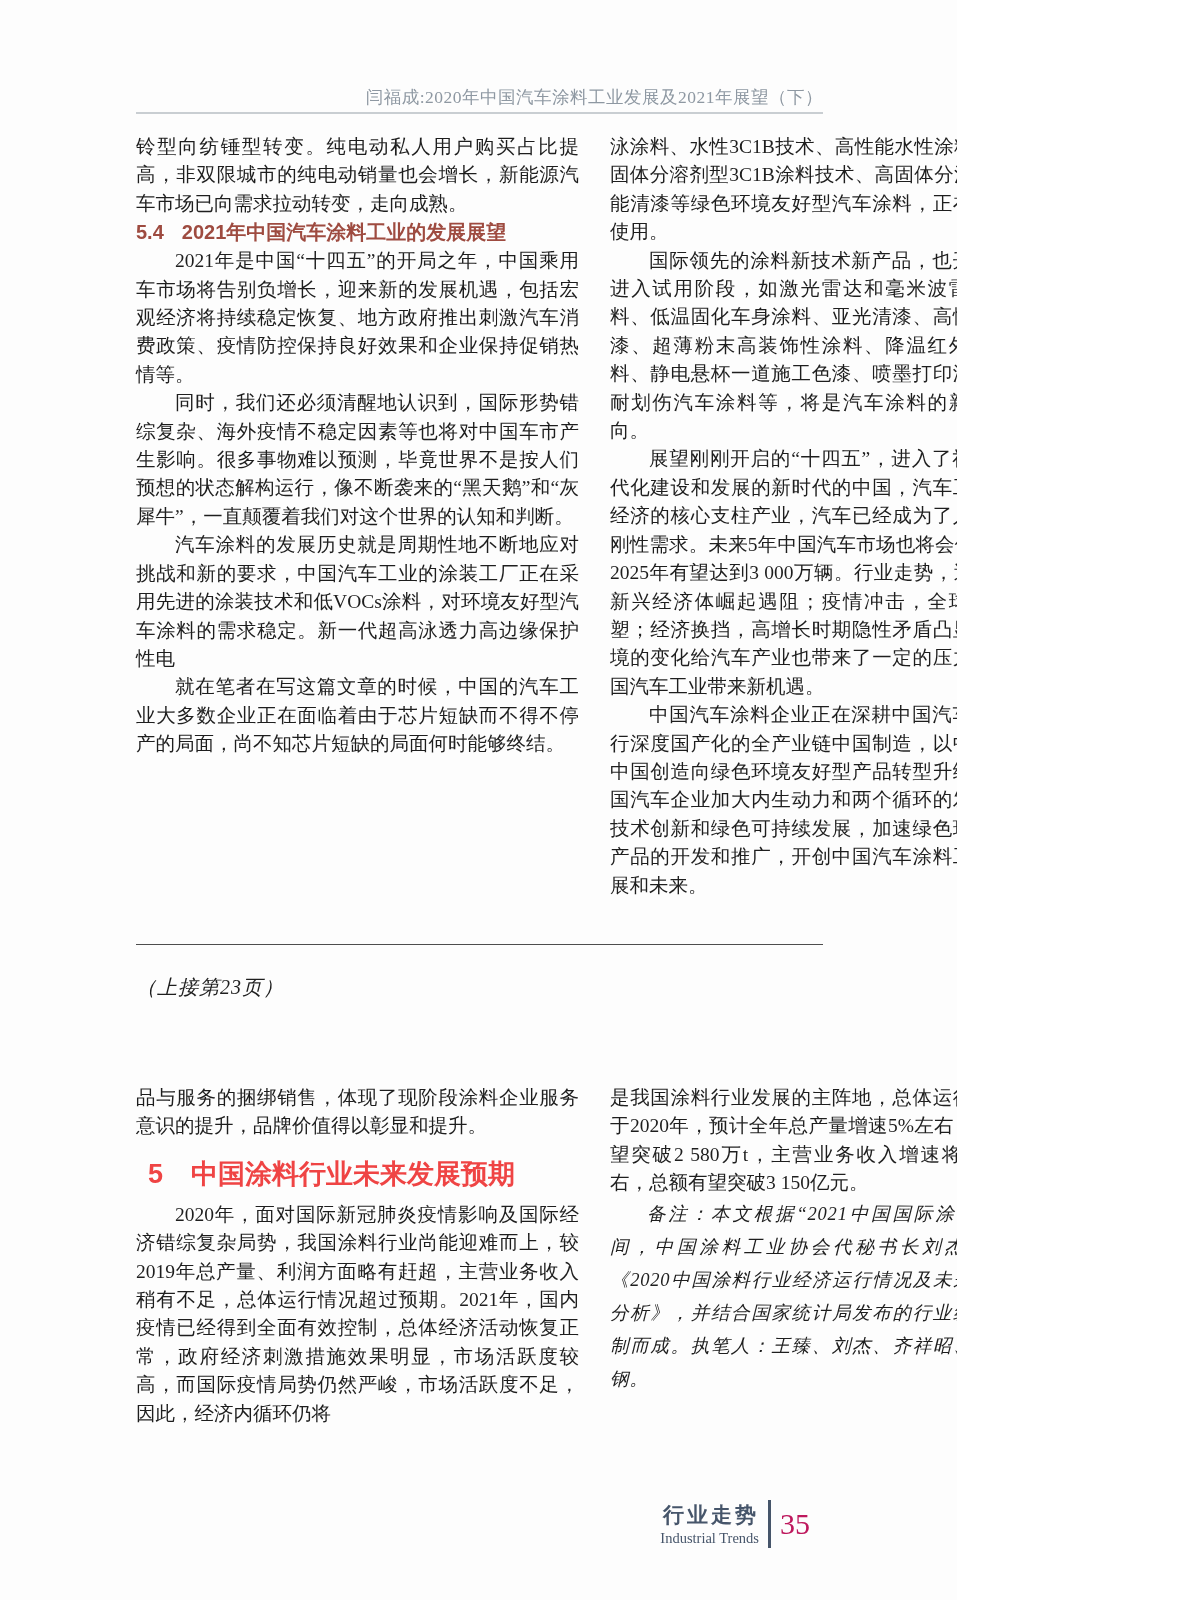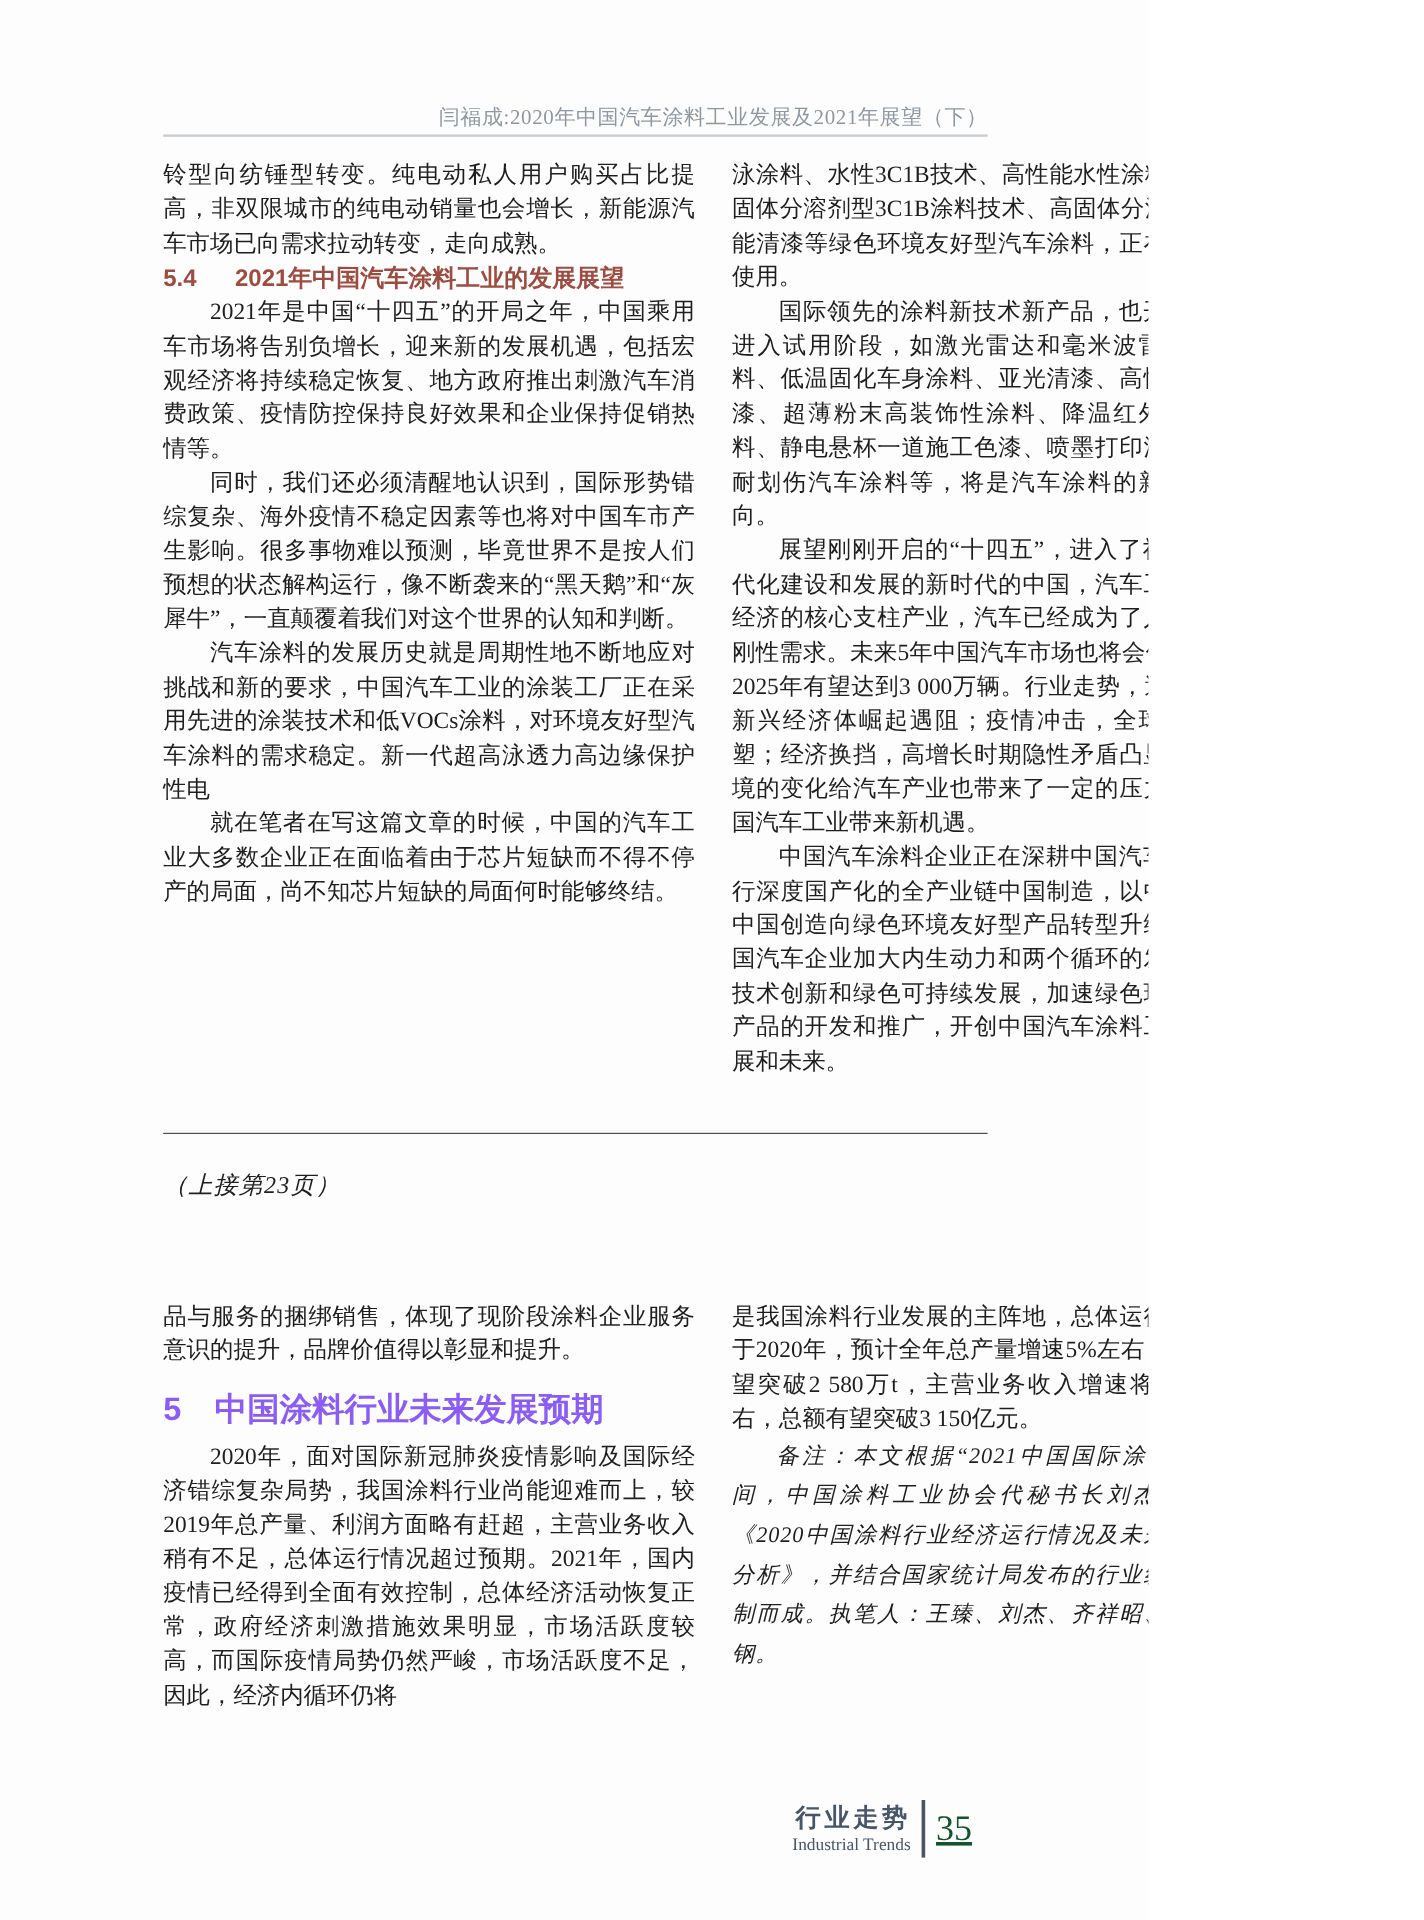--- a/index.html
+++ b/index.html
@@ -26,24 +26,24 @@
   .bottom-section{ top:1084px;gap:14px; }
   .col { width:443px; font-size:19.5px; line-height:28.4px; text-align:justify; }
   .col p { margin:0; }
   .indent { text-indent:2em; }
 
   
   .h54 {
     color:#9e4b40; font-family:"Liberation Sans","DejaVu Sans",sans-serif;
     font-weight:bold; font-size:20px; line-height:29px; text-align:left;
   }
-  .h54 .hnum { margin-right:32px; }
+  .h54 .hnum { margin-right:18px; }
   .h5 {
-    color:#8b5cf6; font-family:"Liberation Sans","DejaVu Sans",sans-serif;
-    font-weight:bold; font-size:27px; line-height:34px; margin:16px 0 10px 0;
+    color:#ef4444; font-family:"Liberation Sans","DejaVu Sans",sans-serif;
+    font-weight:bold; font-size:27px; line-height:34px; margin:16px 0 10px 12px;
     text-align:left;
   }
   .h5 .hnum { margin-right:28px; }
 
   
   .endmark { text-align:right; font-style:italic; padding-right:6px; margin-top:4px; }
   .logo { text-align:right; margin-top:10px; }
   .logo-cn {
     color:#0f172a; font-weight:bold; font-size:19px; letter-spacing:2px;
     font-family:"Liberation Sans","DejaVu Sans",sans-serif;
@@ -72,21 +72,21 @@
 
   
   .footer { position:absolute; top:1500px; right:147px; display:flex; align-items:center; }
   .footer-labels { text-align:right; margin-right:9px; color:#46556a; }
   .footer-cn {
     font-size:21px; font-weight:bold; letter-spacing:3px;
     font-family:"Liberation Sans","DejaVu Sans",sans-serif;
   }
   .footer-en { font-size:14.5px; margin-top:1px; }
   .footer-bar { width:3px; height:48px; background:#46556a; margin-right:9px; }
-  .footer-num { font-size:30px; color:#14532d;text-decoration:underline; }
+  .footer-num { font-size:30px; color:#be185d; }
 </style>
 </head>
 <body>
 
 <div class="page">
 
   <div class="running-head">闫福成:2020年中国汽车涂料工业发展及2021年展望（下）</div>
   <div class="head-rule"></div>
 
   <div class="col-wrap top-section">

